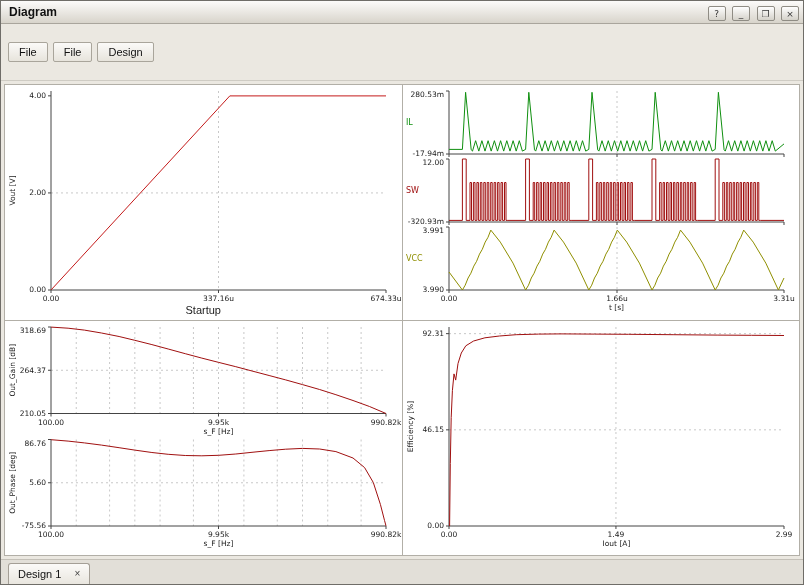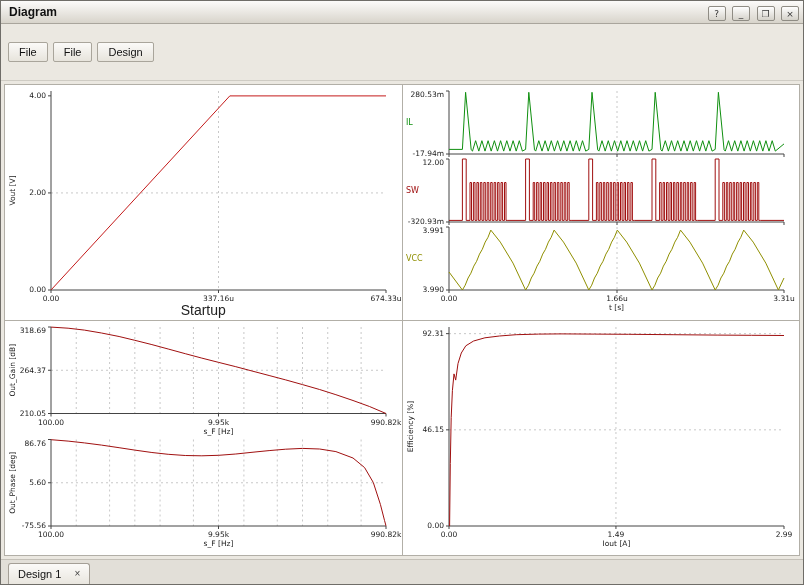--- a/index.html
+++ b/index.html
@@ -18,21 +18,21 @@
     padding:15px 7px;border-bottom:1px solid #cfccc4;}
   .menubar button{font-size:11px;padding:3px 10px;background:linear-gradient(#fbfaf8,#e7e4dc);
     border:1px solid #a9a59b;border-radius:2px;color:#111;font-family:"Liberation Sans",sans-serif;}
   
   .main{flex:1;margin:3px;min-height:0;display:grid;grid-template-columns:1fr 1fr;
     grid-template-rows:1fr 1fr;gap:1px;background:#b2afa7;border:1px solid #b2afa7;}
   .panel{background:#fff;display:flex;flex-direction:column;min-height:0;min-width:0;overflow:hidden;}
   .plot-area{flex:1;min-height:0;overflow:hidden;}
   .plot-area svg{display:block;}
   .plot-area text{font-family:"DejaVu Sans",sans-serif;}
-  .caption{height:17px;flex:0 0 17px;line-height:15px;text-align:center;font-size:14px;color:#222;}
+  .caption{height:17px;flex:0 0 17px;line-height:15px;text-align:center;font-size:11px;color:#222;}
   
   .tabbar{height:24px;flex:0 0 24px;display:flex;align-items:flex-end;padding:0 7px;
     background:#e2dfd8;border-top:1px solid #c4c0b8;}
   .tab{display:flex;align-items:center;gap:13px;height:21px;box-sizing:border-box;
     padding:0 9px;background:linear-gradient(#fbfaf8,#e9e6df);border:1px solid #a49f96;
     border-bottom:none;border-radius:3px 3px 0 0;font-size:11px;color:#111;}
   .tabclose{font-size:10px;color:#444;line-height:10px;}
 </style>
 </head>
 <body>

